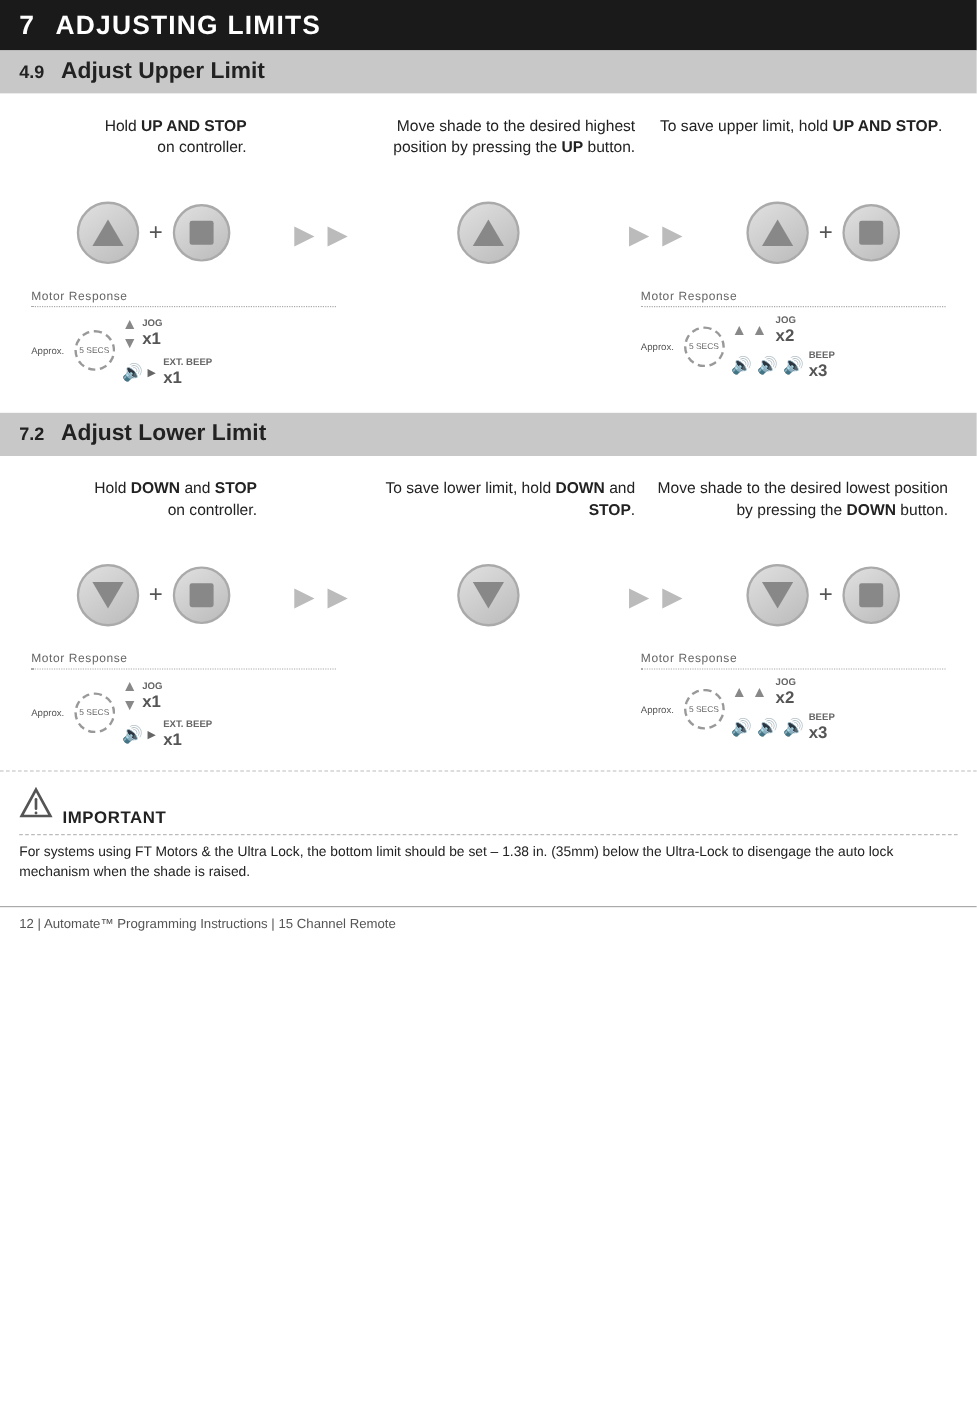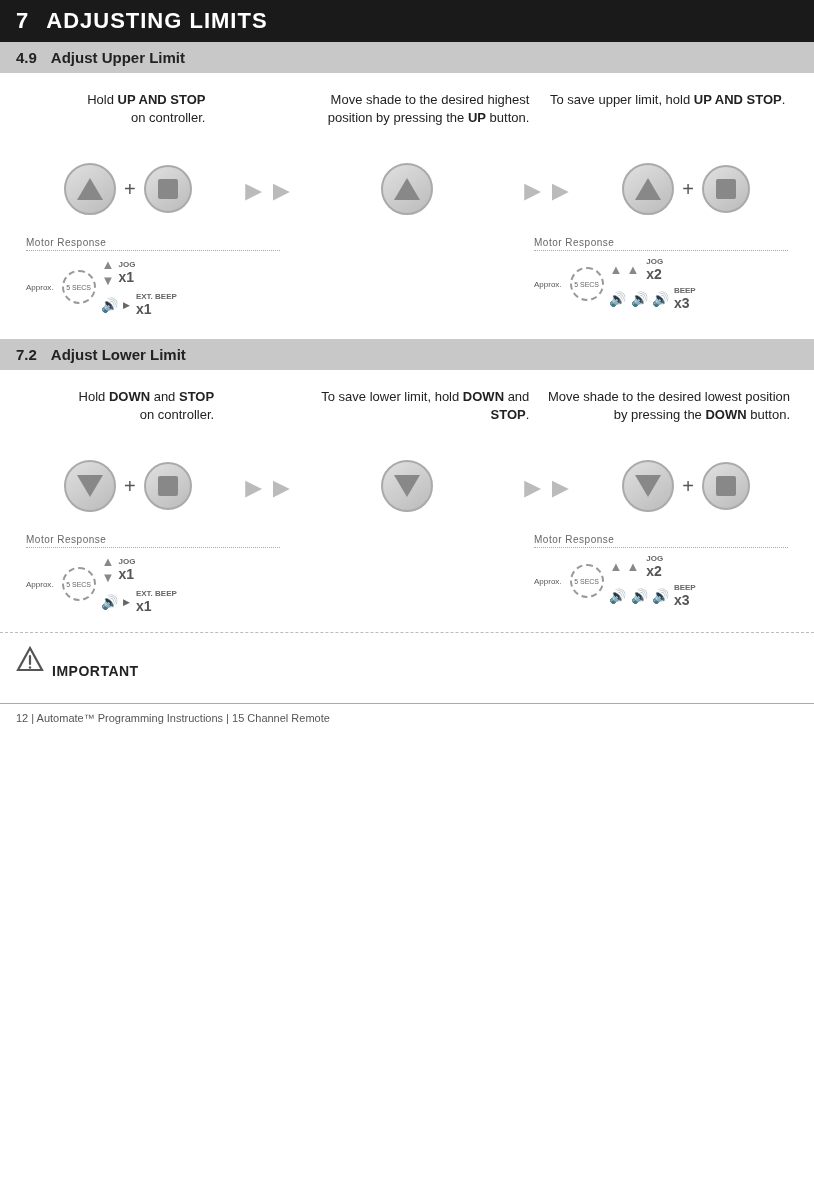--- a/index.html
+++ b/index.html
@@ -38,21 +38,21 @@
       padding: 7px 16px;
       display: flex;
       align-items: center;
     }
     .sub-header .sub-num {
       font-size: 15px;
       font-weight: bold;
       margin-right: 14px;
     }
     .sub-header .sub-title {
-      font-size: 15px;
+      font-size: 19px;
       font-weight: bold;
     }
 
     
     .section-content {
       background: #fff;
       padding: 18px 16px 10px 16px;
     }
 
     
@@ -543,17 +543,18 @@
   <div class="important-header">
     <span class="warning-icon">
       <svg width="28" height="28" viewBox="0 0 28 28" fill="none" xmlns="http://www.w3.org/2000/svg">
         <polygon points="14,3 26,25 2,25" fill="none" stroke="#555" stroke-width="2.2"></polygon>
         <line x1="14" y1="11" x2="14" y2="19" stroke="#555" stroke-width="2.2" stroke-linecap="round"></line>
         <circle cx="14" cy="22.5" r="1.2" fill="#555"></circle>
       </svg>
     </span>
     <span class="important-title">IMPORTANT</span>
   </div>
+  <div class="important-text">For systems using FT Motors &amp; the Ultra Lock, the bottom limit should be set – 1.38 in. (35mm) below the Ultra-Lock to disengage the auto lock mechanism when the shade is raised.</div>
 </div>
 
 <div class="page-footer">
   <span>12 | Automate™ Programming Instructions | 15 Channel Remote</span>
 </div>
 
 </body></html>

